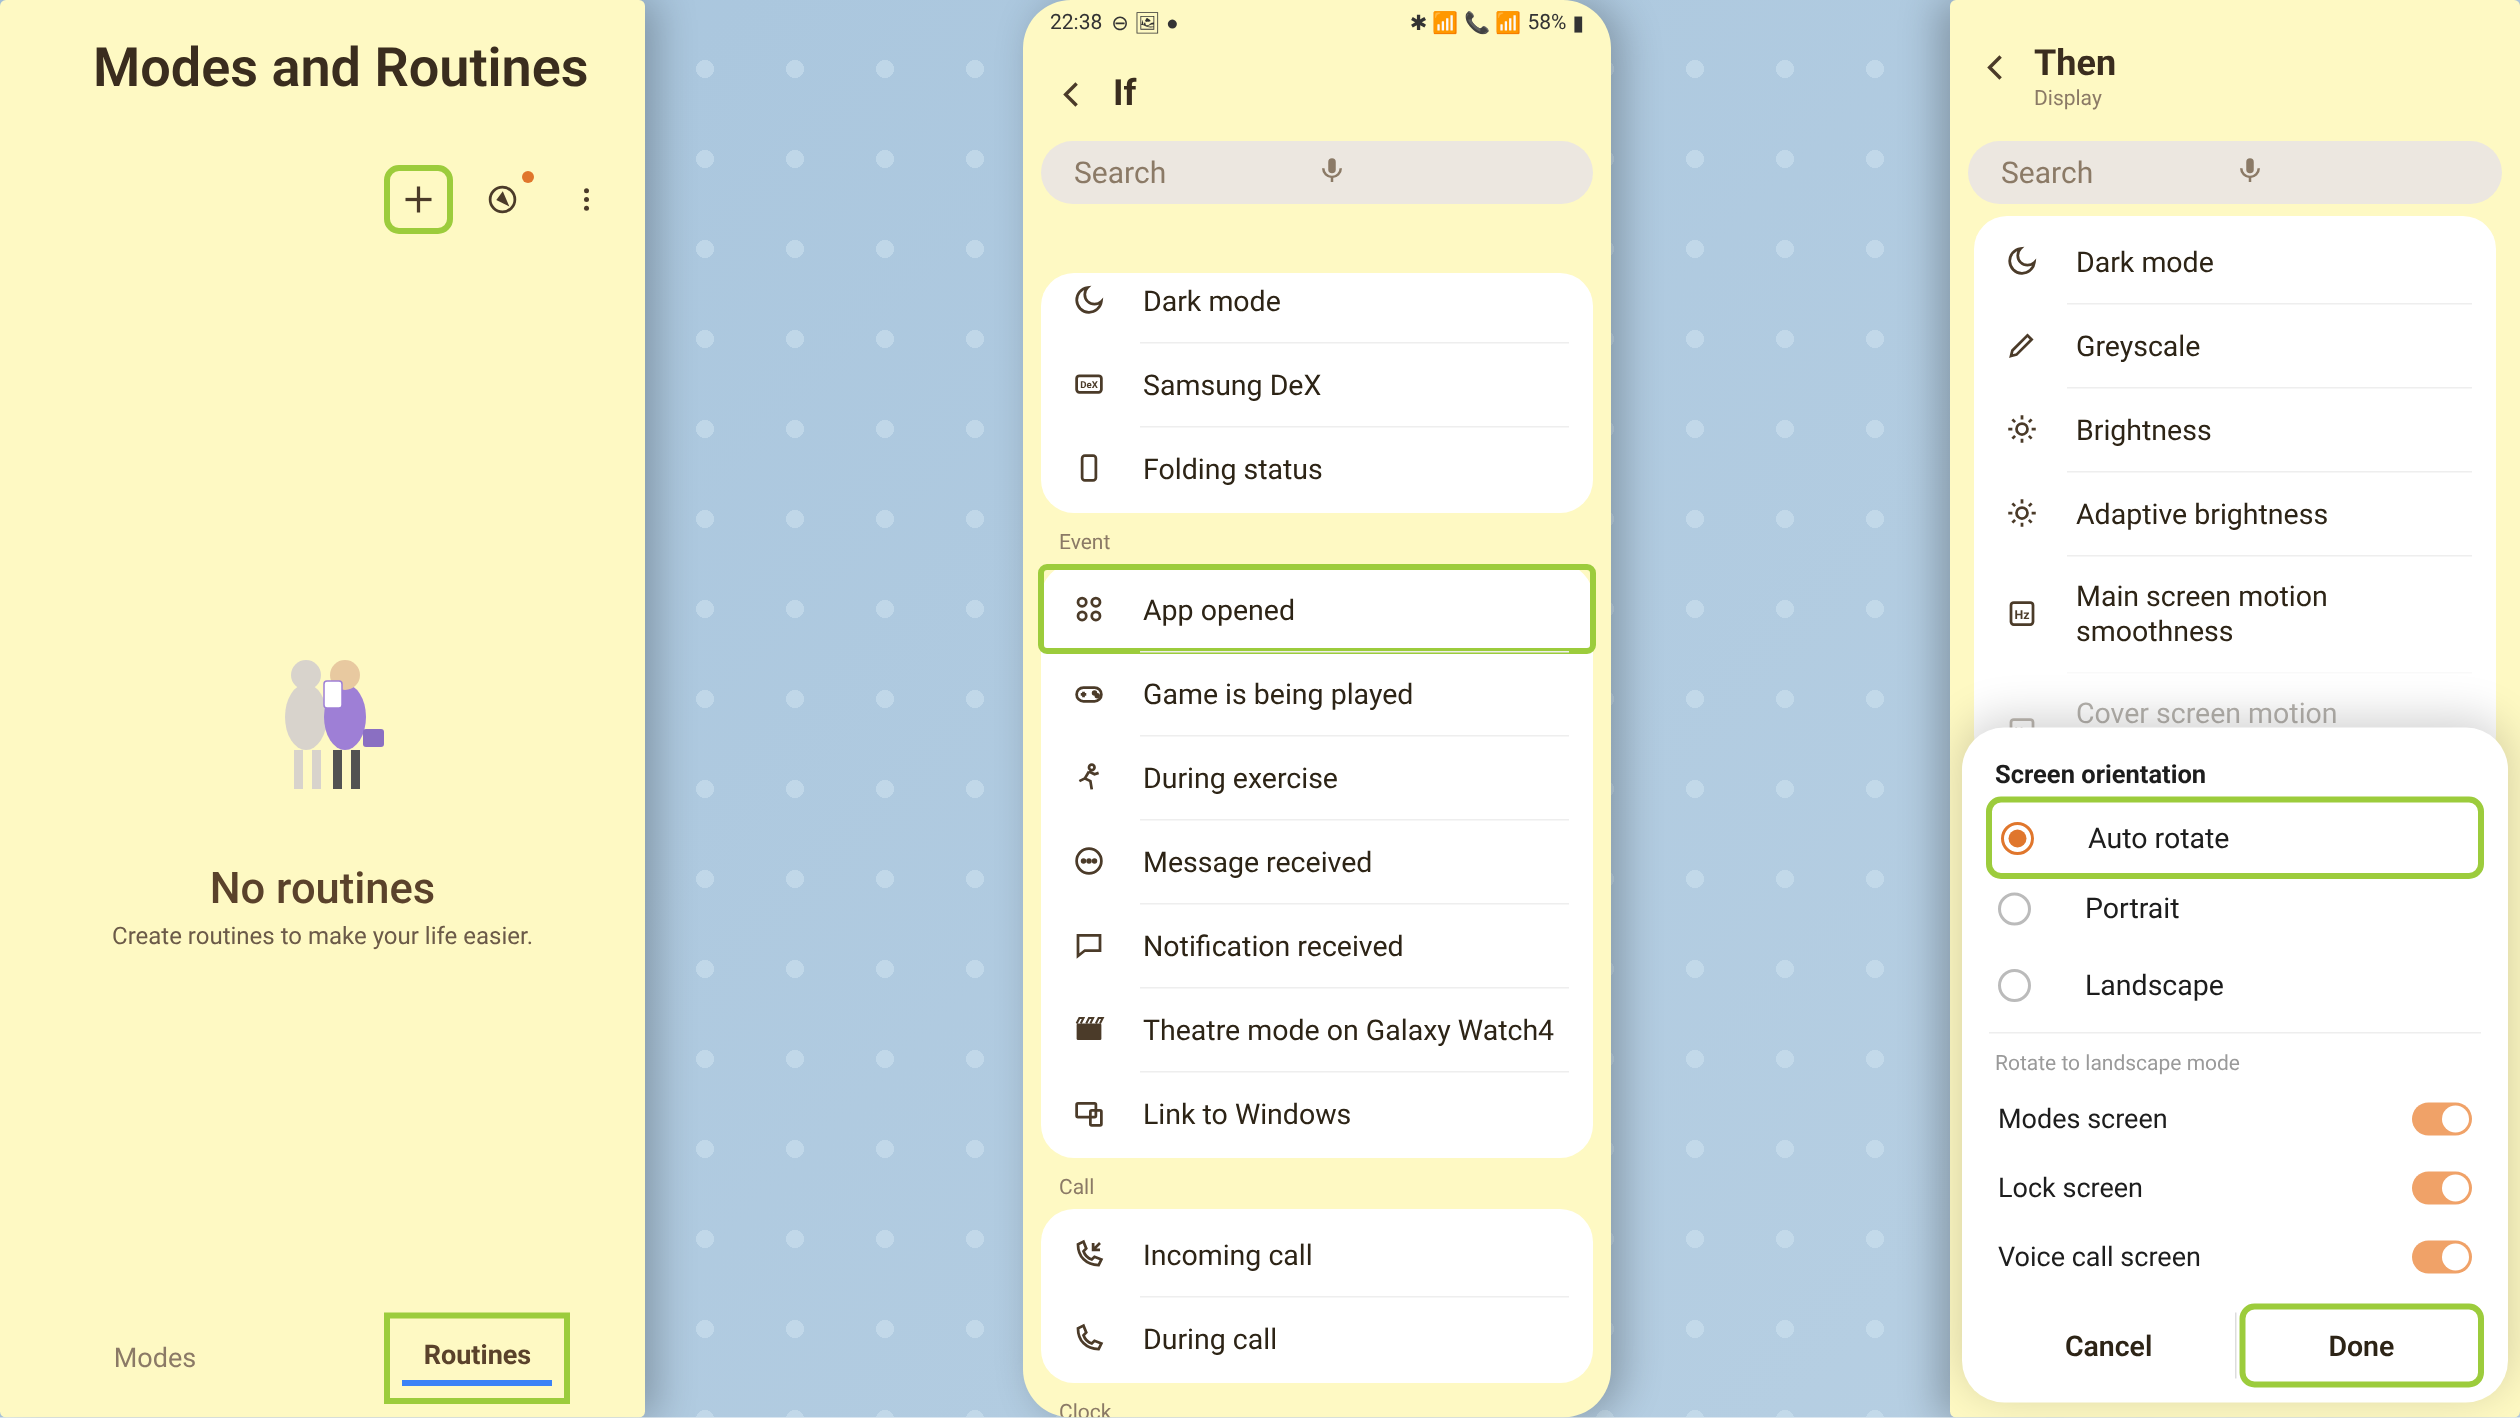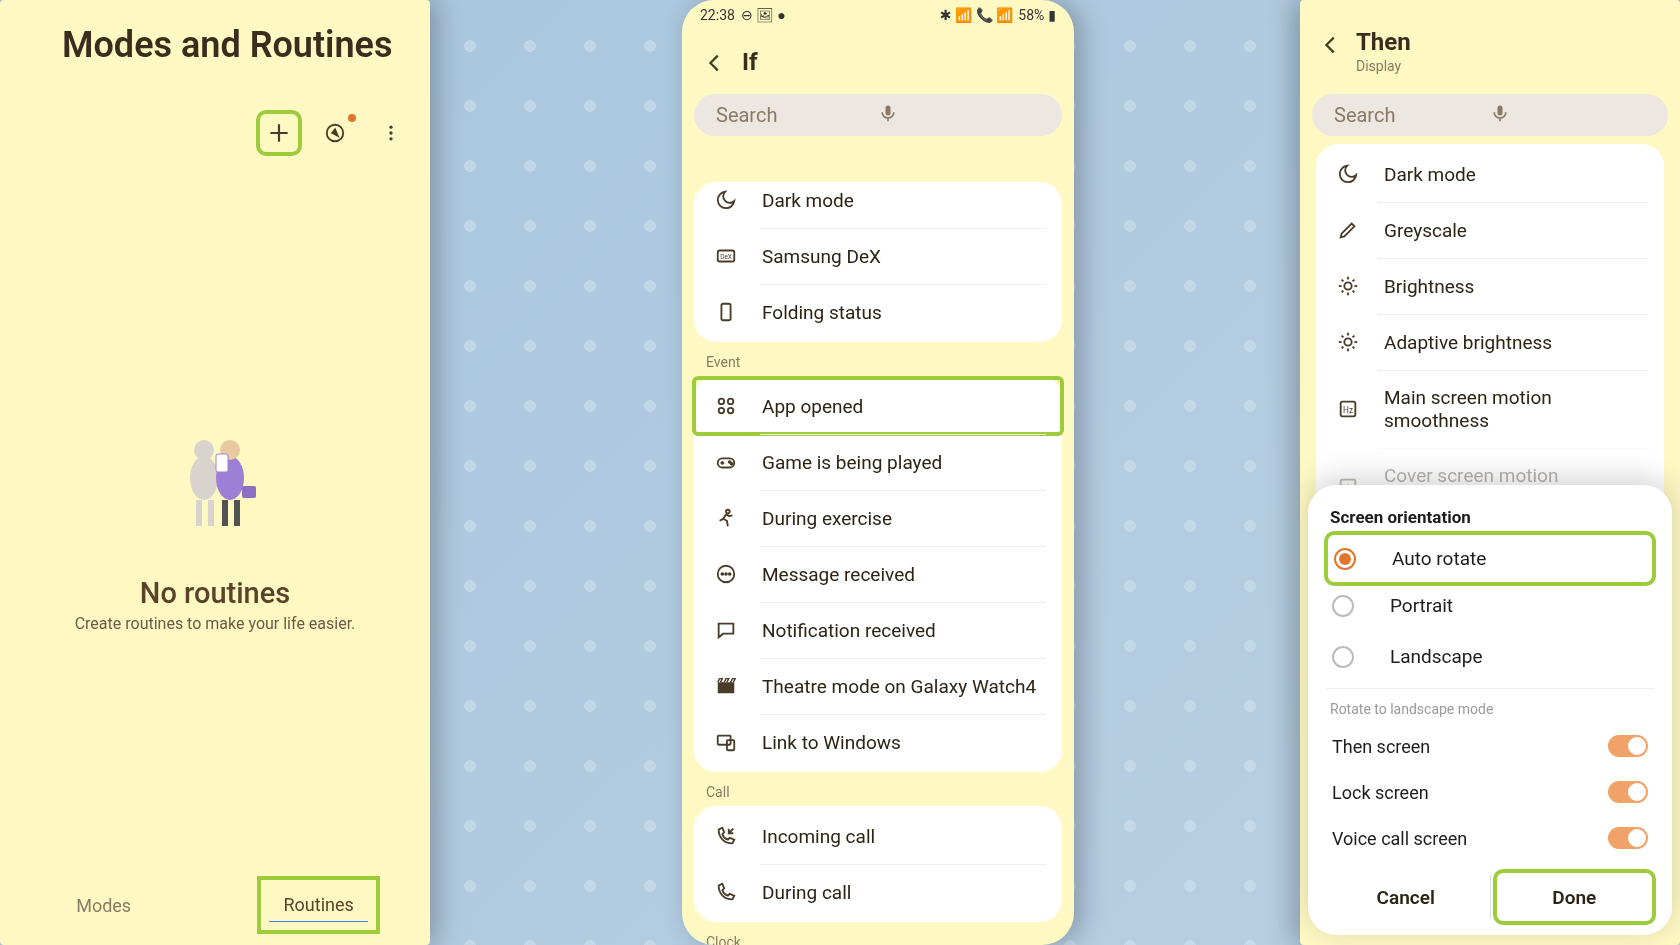--- a/index.html
+++ b/index.html
@@ -20,39 +20,39 @@
 .pa-tools { position:absolute; top:118px; right:24px; display:flex; gap:26px; align-items:center; }
 .tool-btn { width:30px; height:30px; display:flex; align-items:center; justify-content:center; color:#4b3b29; }
 .hl-green { outline:4px solid #9ccc3c; outline-offset:4px; border-radius:2px; }
 .pa-empty { position:absolute; top:430px; left:0; right:0; text-align:center; }
 .illus { width:110px; height:100px; margin:0 auto 46px; position:relative; }
 .pa-empty h3 { font-size:29px; color:#5a422b; font-weight:500; margin-bottom:4px; }
 .pa-empty p  { font-size:16px; color:#6b5a48; }
 .pa-tabs { position:absolute; bottom:0; left:0; right:0; height:80px;
   display:flex; align-items:center; justify-content:space-around; }
 .tab { font-size:18px; color:#8b7a66; padding:6px 14px; }
-.tab.active { color:#5a422b; font-weight:400; border-bottom:1px solid #3b82f6; }
+.tab.active { color:#5a422b; font-weight:700; border-bottom:4px solid #3b82f6; }
 .pa-tabs .hl { outline:4px solid #9ccc3c; outline-offset:8px; }
 
 
 .panelB { left:682px; width:392px; border-radius:32px; }
 .status-bar { height:30px; display:flex; align-items:center; padding:0 18px; font-size:14px; color:#333; }
 .sb-left { flex:1; display:flex; gap:6px; align-items:center; }
 .sb-right { display:flex; gap:4px; align-items:center; }
 .pb-header { display:flex; align-items:center; gap:18px; padding:18px 22px 12px; }
 .back-icon { width:20px;height:20px;color:#4b3b29; }
 .pb-header h2 { font-size:24px; font-weight:700; color:#3a2d1e; }
 .search-bar { margin:6px 12px 10px; height:42px; background:#ece7e0; border-radius:27px; display:flex; align-items:center; padding:0 22px; }
 .search-bar span { flex:1; font-size:20px; color:#8b7a66; }
 .list-wrap { position:absolute; top:182px; bottom:0; left:0; right:0; overflow:hidden; }
 .group-card { background:#fff; border-radius:22px; margin:0 12px 10px; padding:2px 0; }
 .grp-label { font-size:14px; color:#8b7a66; margin:12px 0 6px 24px; }
 .row { display:flex; align-items:center; gap:24px; padding:16px 20px; position:relative; }
 .row + .row::before { content:""; position:absolute; top:0; left:66px; right:16px; height:1px; background:#eee; }
-.row .ic { width:24px; height:24px; flex:none; color:#4b3b29; display:flex; align-items:center; justify-content:center; }
+.row .ic { width:24px; height:24px; flex:none; color:#4b3b29; display:flex; align-items:center; justify-content:center;font-weight:bold; }
 .row .lbl { font-size:19px; color:#2d2416; }
 .row.hl { outline:4px solid #9ccc3c; outline-offset:-2px; border-radius:4px; }
 .row.cut-top { padding-top:4px; }
 .row.cut-top::before{display:none}
 
 
 .panelC { right:0; width:380px; left:auto; box-shadow:-8px 0 26px rgba(0,0,0,.25);}
 .pc-header { display:flex; align-items:flex-start; gap:16px; padding:28px 20px 16px; }
 .pc-header .title { font-size:24px; font-weight:700; color:#3a2d1e; }
 .pc-header .sub { font-size:14px; color:#8b7a66; margin-top:2px; }
@@ -386,21 +386,21 @@
         </div>
         <div class="radio-row">
           <span class="radio"></span>
           <span>Landscape</span>
         </div>
       </div>
     <hr class="dlg-div">
     <div class="dlg-sub">Rotate to landscape mode</div>
     <div id="dlg-toggles">
         <div class="toggle-row">
-          <span>Then screen</span>
+          <span>Modes screen</span>
           <span class="switch"></span>
         </div>
         <div class="toggle-row">
           <span>Lock screen</span>
           <span class="switch"></span>
         </div>
         <div class="toggle-row">
           <span>Voice call screen</span>
           <span class="switch"></span>
         </div>

